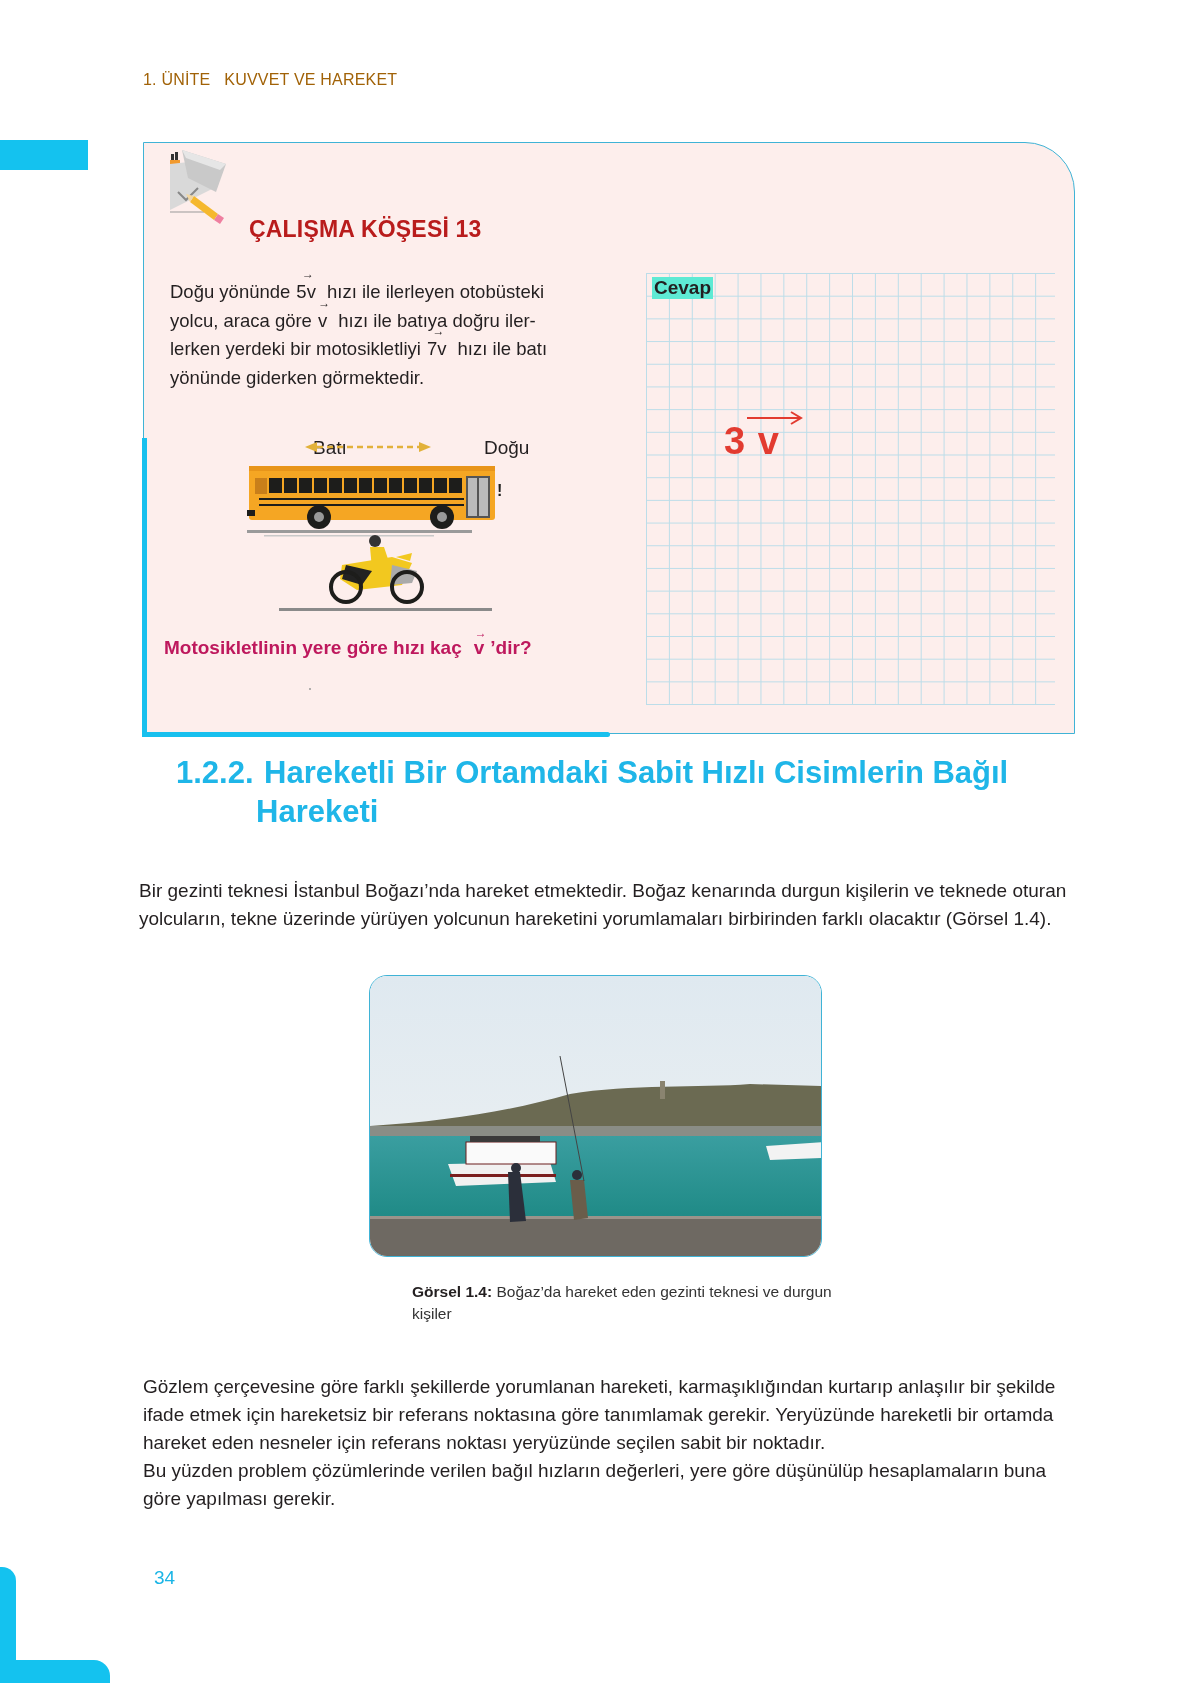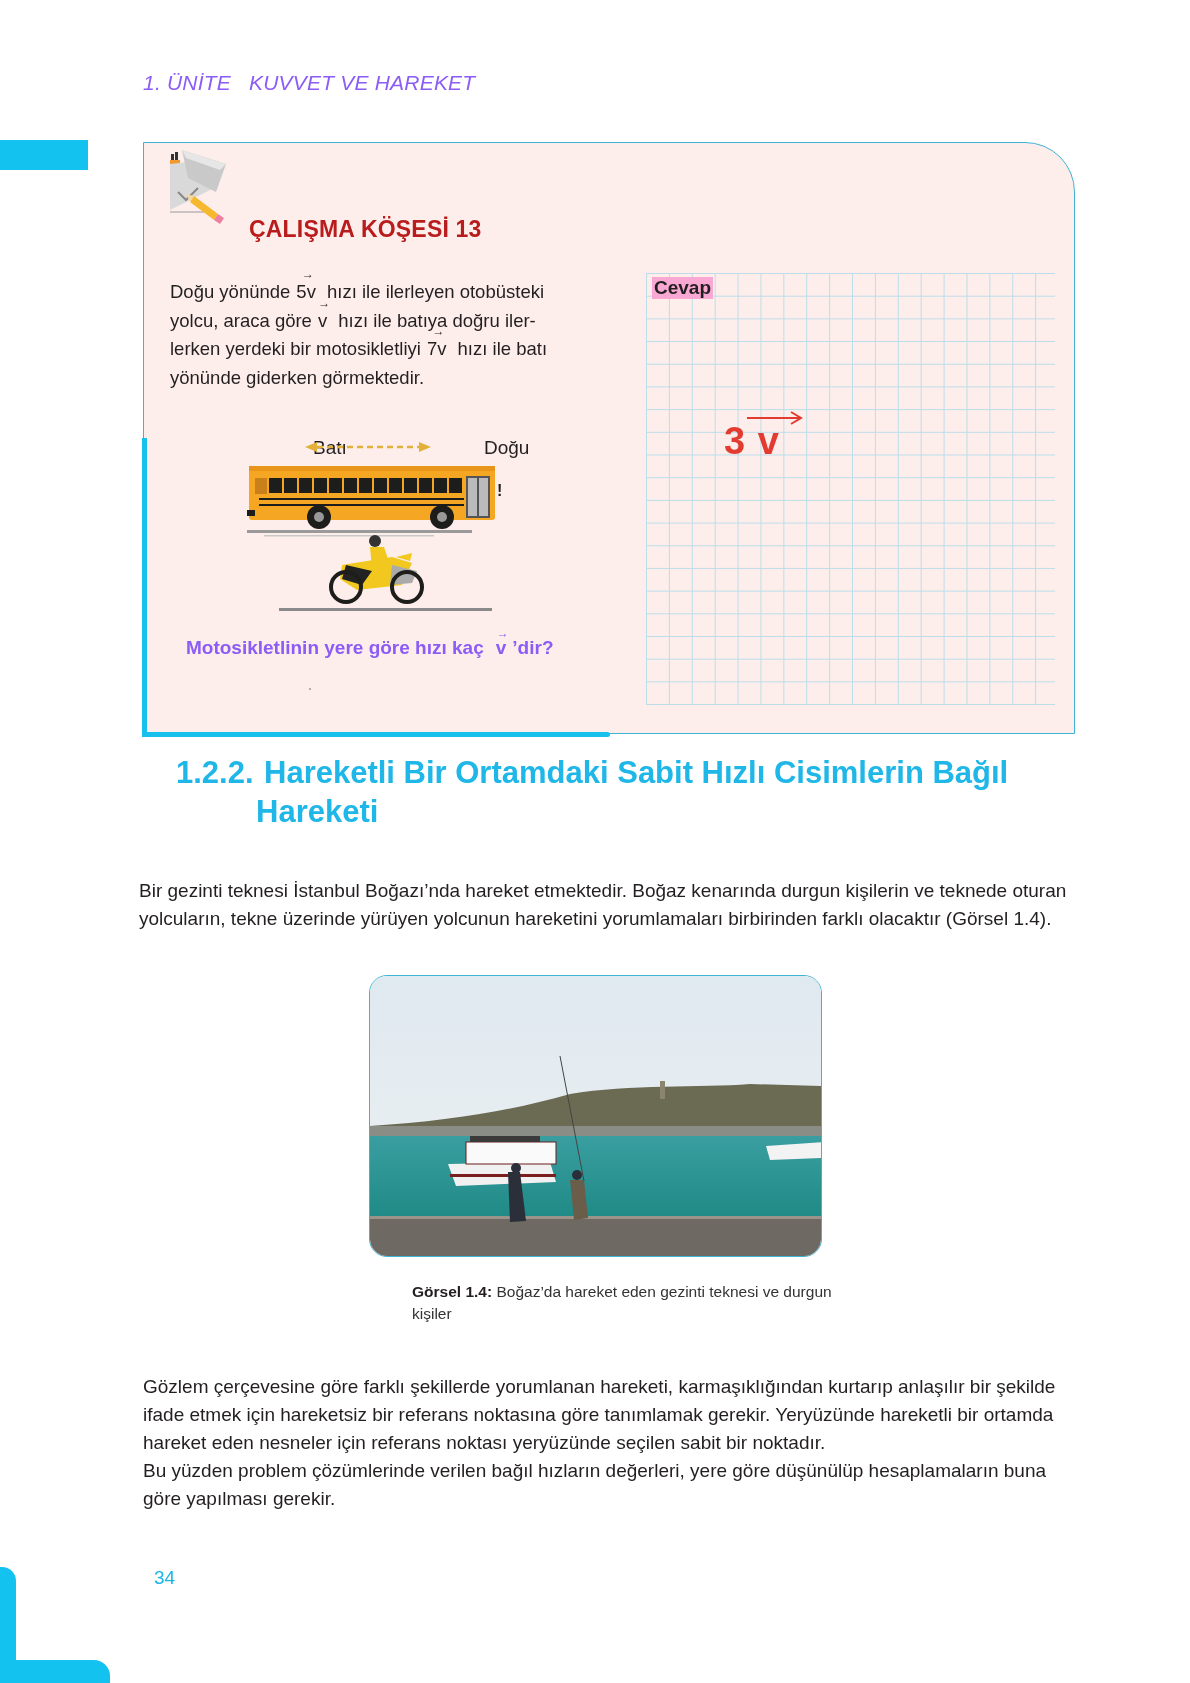--- a/index.html
+++ b/index.html
@@ -5,22 +5,22 @@
     html, body { margin: 0; padding: 0; }
     body {
       width: 1190px; height: 1683px; position: relative; overflow: hidden;
       background: #ffffff;
       font-family: "Liberation Sans", sans-serif;
       color: #231f20;
     }
     .abs { position: absolute; }
 
     .unit-header {
-      left: 143px; top: 71px; font-size: 21px; font-style: italic;
-      color: #8b5cf6; letter-spacing: 0.2px; white-space: pre;
+      left: 143px; top: 71px; font-size: 16px; 
+      color: #a16207; letter-spacing: 0.2px; white-space: pre;
     }
     .side-tab { left: 0; top: 140px; width: 88px; height: 30px; background: #14c2ef; }
 
     
     .study-box {
       left: 143px; top: 142px; width: 932px; height: 592px;
       background: #fdeeec;
       border: 1.5px solid #3fb3d6;
       border-top-right-radius: 50px;
       box-sizing: border-box;
@@ -52,36 +52,36 @@
 
     .dir-label { font-size: 19px; color: #231f20; margin-left: 48px; }
     .bati { left: 265px; top: 437px; }
     .dogu { left: 436px; top: 437px; }
     .dir-arrow { left: 305px; top: 437px; width: 126px; height: 20px; }
 
     .bus { left: 247px; top: 462px; width: 262px; height: 75px; }
     .moto { left: 262px; top: 535px; width: 230px; height: 80px; }
 
     .final-question {
-      left: 186px; top: 637px; font-size: 19px; font-weight: bold; color: #8b5cf6;
+      left: 164px; top: 637px; font-size: 19px; font-weight: bold; color: #be185d;
     }
     .dot { left: 309px; top: 688px; width: 2px; height: 2px; background: #999; border-radius: 50%; }
 
     
     .answer-grid {
       left: 646px; top: 273px; width: 409px; height: 431px;
       background-image:
         linear-gradient(to right, #bcdde9 1px, transparent 1px),
         linear-gradient(to bottom, #bcdde9 1px, transparent 1px);
       background-size: 22.9px 22.7px;
       border-right: 0; border-bottom: 1px solid #bcdde9;
     }
     .cevap-label {
       left: 652px; top: 277px; font-size: 19px; font-weight: bold; color: #231f20;
-      background: #f9a8d4; padding: 0 2px;
+      background: #5eead4; padding: 0 2px;
     }
     .answer-value {
       left: 724px; top: 420px; font-size: 38px; font-weight: bold; color: #e23b30;
       letter-spacing: 1px;
     }
     .answer-arrow { left: 745px; top: 410px; width: 60px; height: 16px; }
 
     
     .section-title {
       left: 168px; top: 753px; width: 900px; font-size: 31px; font-weight: bold;

